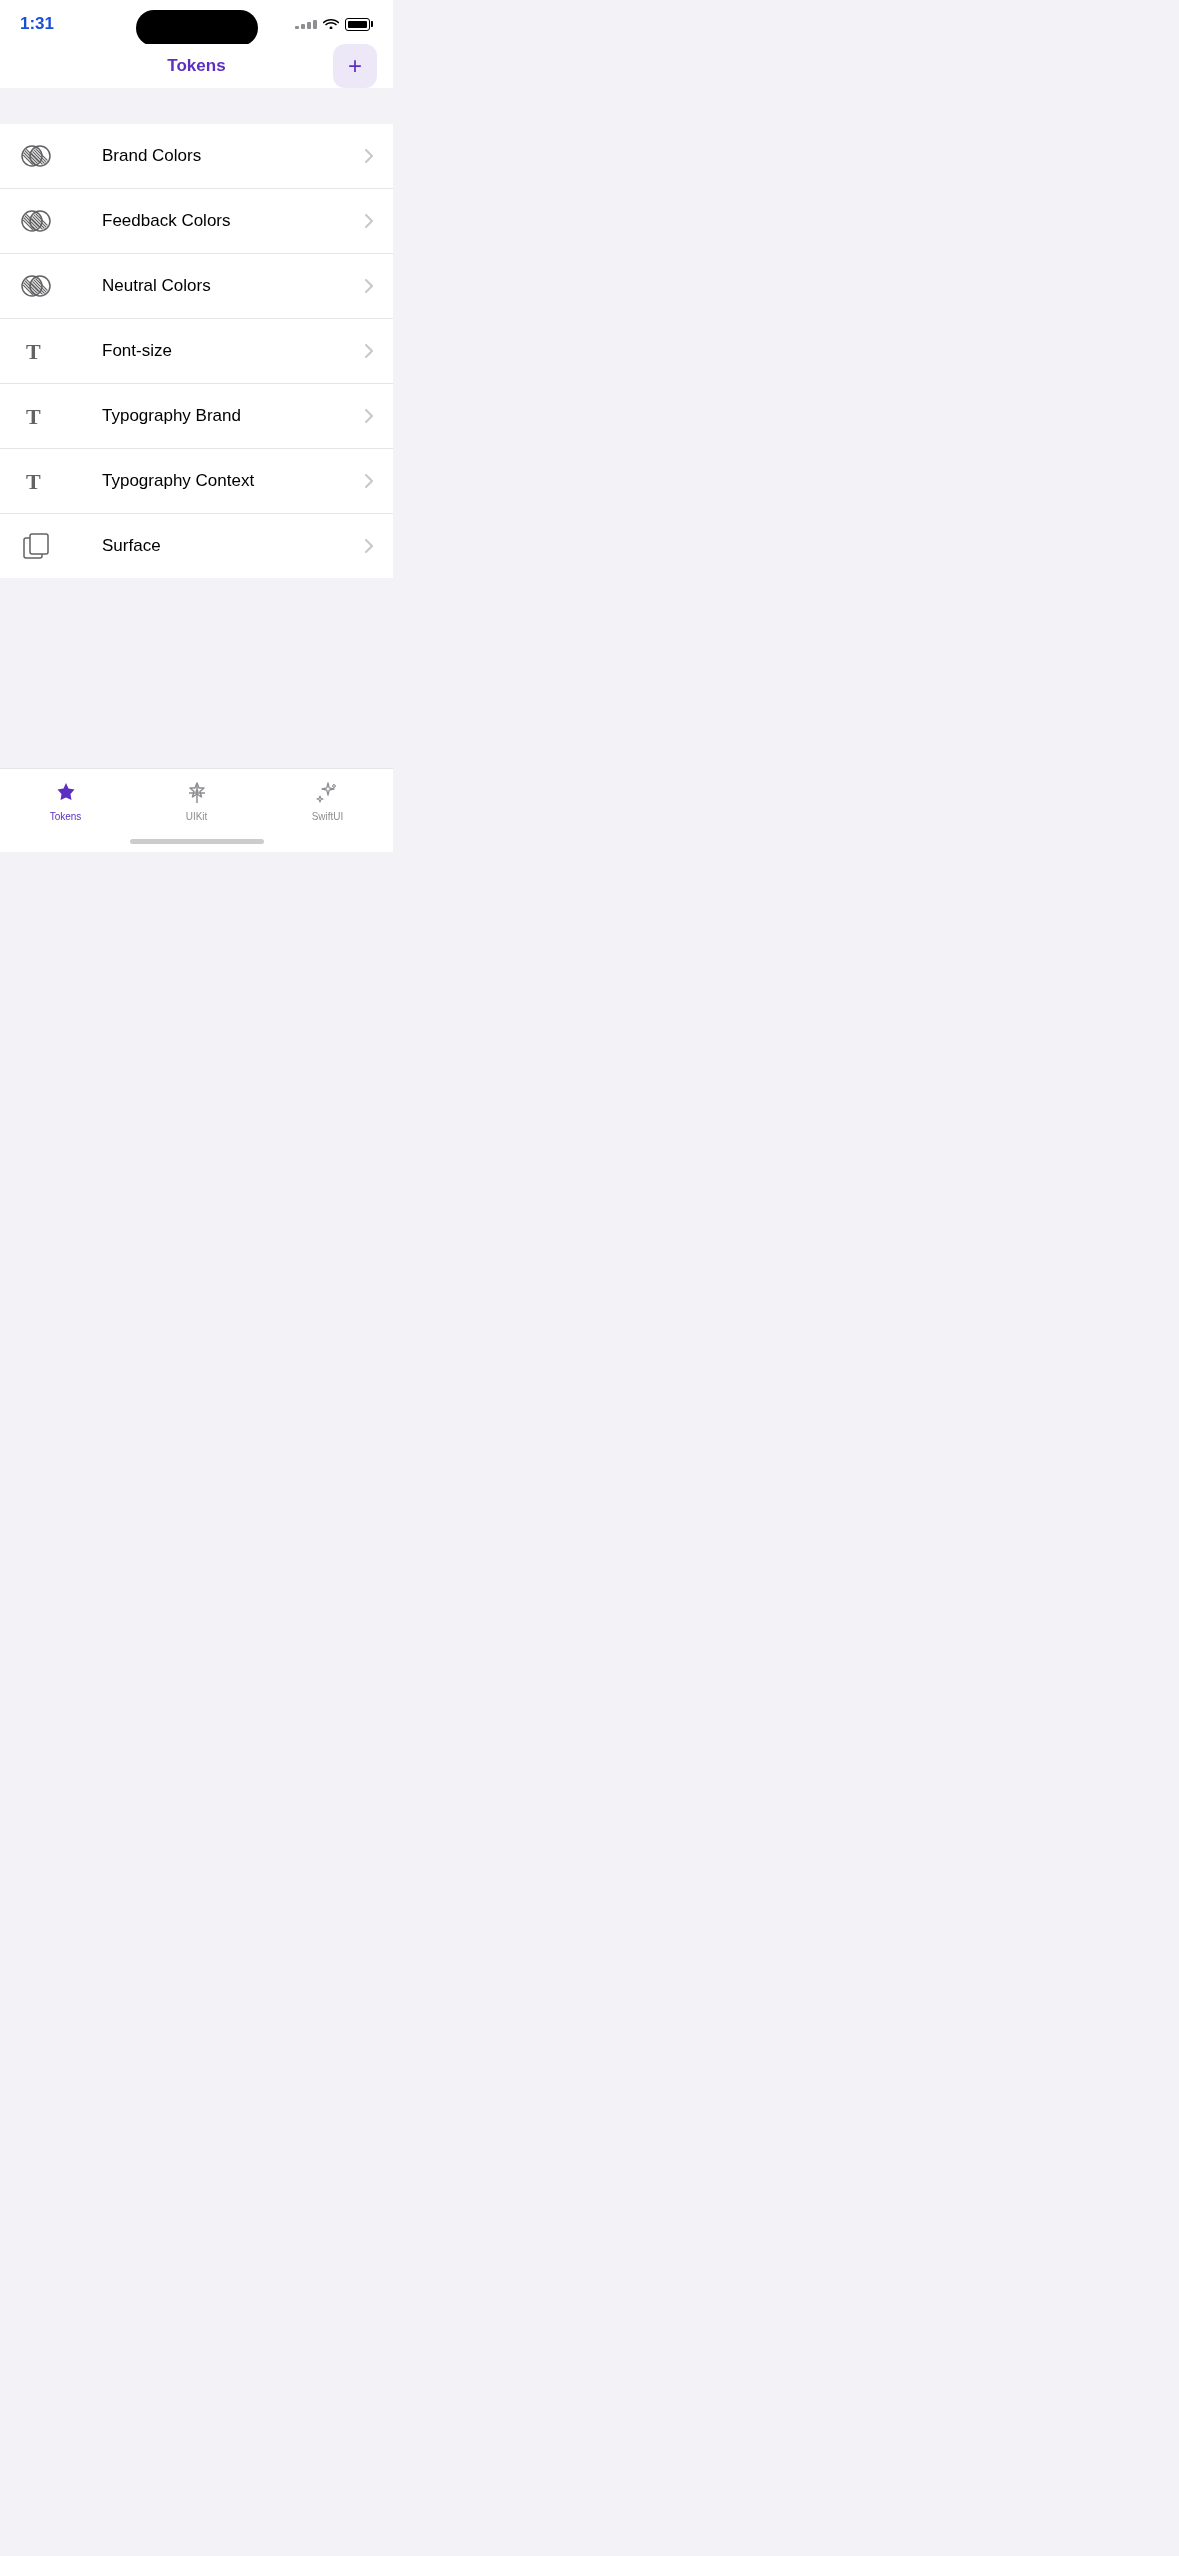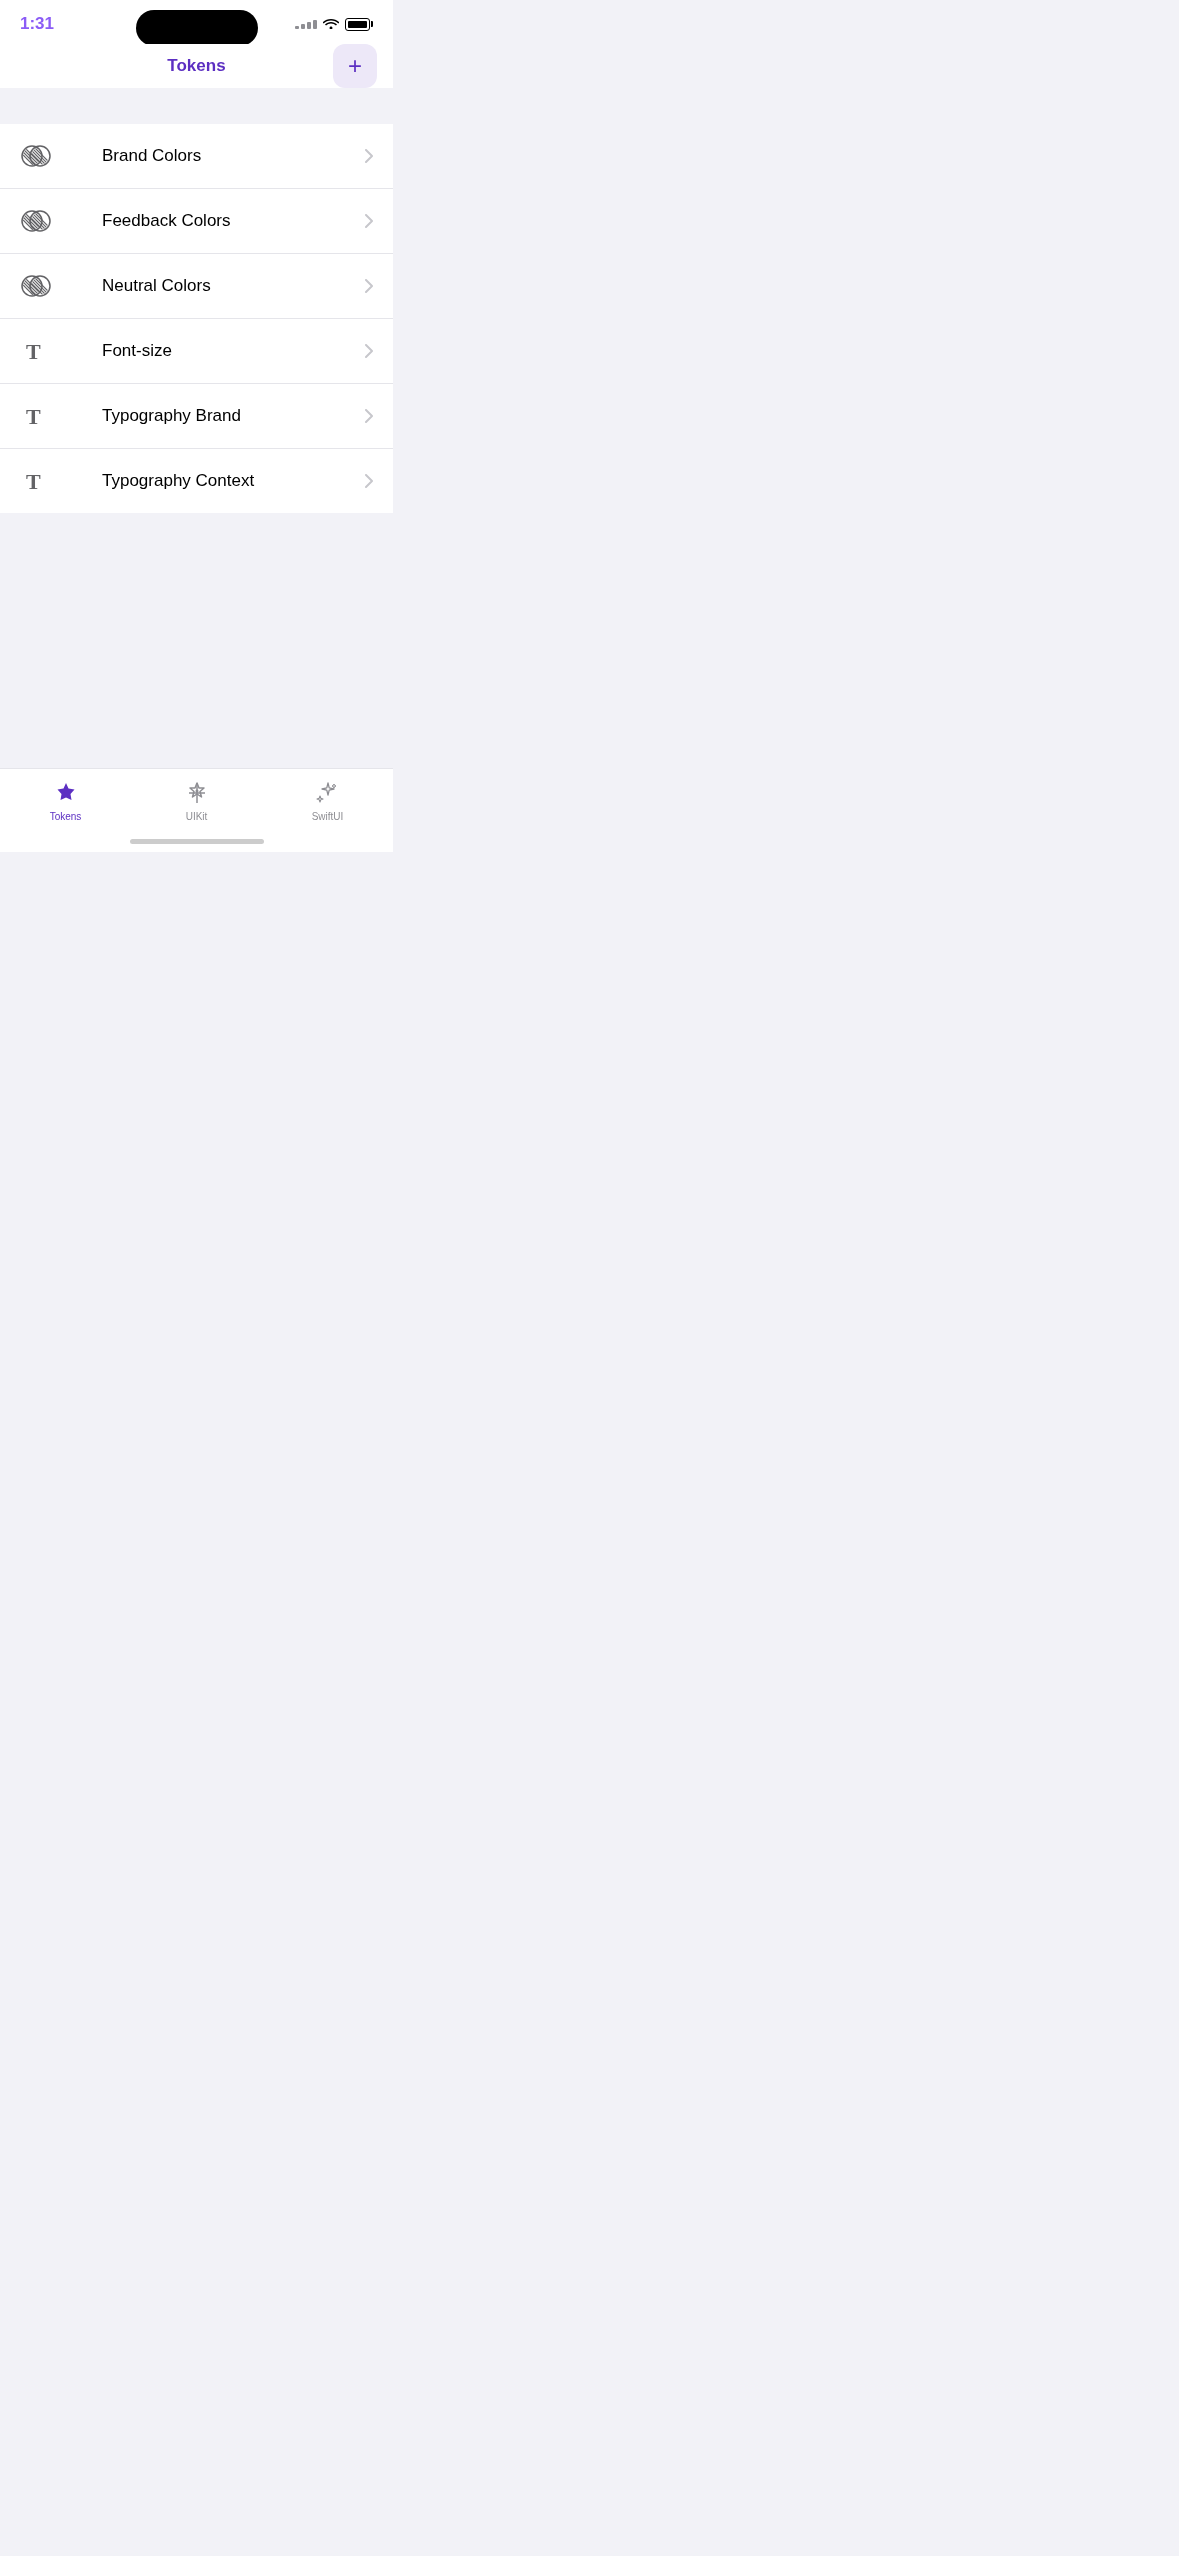--- a/index.html
+++ b/index.html
@@ -24,21 +24,21 @@
       align-items: center;
       justify-content: space-between;
       padding: 14px 20px 10px 20px;
       background: #fff;
       position: relative;
     }
 
     .status-time {
       font-size: 17px;
       font-weight: 600;
-      color: #8b5cf6;
+      color: #1d4ed8;
     }
 
     .dynamic-island {
       width: 122px;
       height: 36px;
       background: #000;
       border-radius: 20px;
       position: absolute;
       left: 50%;
       transform: translateX(-50%);
@@ -442,20 +442,32 @@
         <svg class="typography-icon" viewBox="0 0 28 28" fill="none">
           <text x="4" y="22" font-size="22" font-weight="700" fill="#636366" font-family="serif">T</text>
         </svg>
       </div>
       <span class="item-label">Typography Context</span>
       <svg class="chevron-icon" viewBox="0 0 8 14" fill="none">
         <path d="M1 1l6 6-6 6" stroke="#C7C7CC" stroke-width="2" stroke-linecap="round" stroke-linejoin="round"></path>
       </svg>
     </div>
 
+    <div class="list-item">
+      <div class="item-icon">
+        <svg class="surface-icon" viewBox="0 0 28 28" fill="none">
+          <rect x="2" y="6" width="18" height="20" rx="2" stroke="#636366" stroke-width="1.5" fill="none"></rect>
+          <rect x="8" y="2" width="18" height="20" rx="2" stroke="#636366" stroke-width="1.5" fill="white"></rect>
+        </svg>
+      </div>
+      <span class="item-label">Surface</span>
+      <svg class="chevron-icon" viewBox="0 0 8 14" fill="none">
+        <path d="M1 1l6 6-6 6" stroke="#C7C7CC" stroke-width="2" stroke-linecap="round" stroke-linejoin="round"></path>
+      </svg>
+    </div>
   </div>
 
   <div style="flex:1; background:#f2f2f7;"></div>
 </div>
 
 <div class="tab-bar">
 
   <div class="tab-item">
     <div class="tab-icon">
       <svg width="24" height="24" viewBox="0 0 24 24" fill="none">

